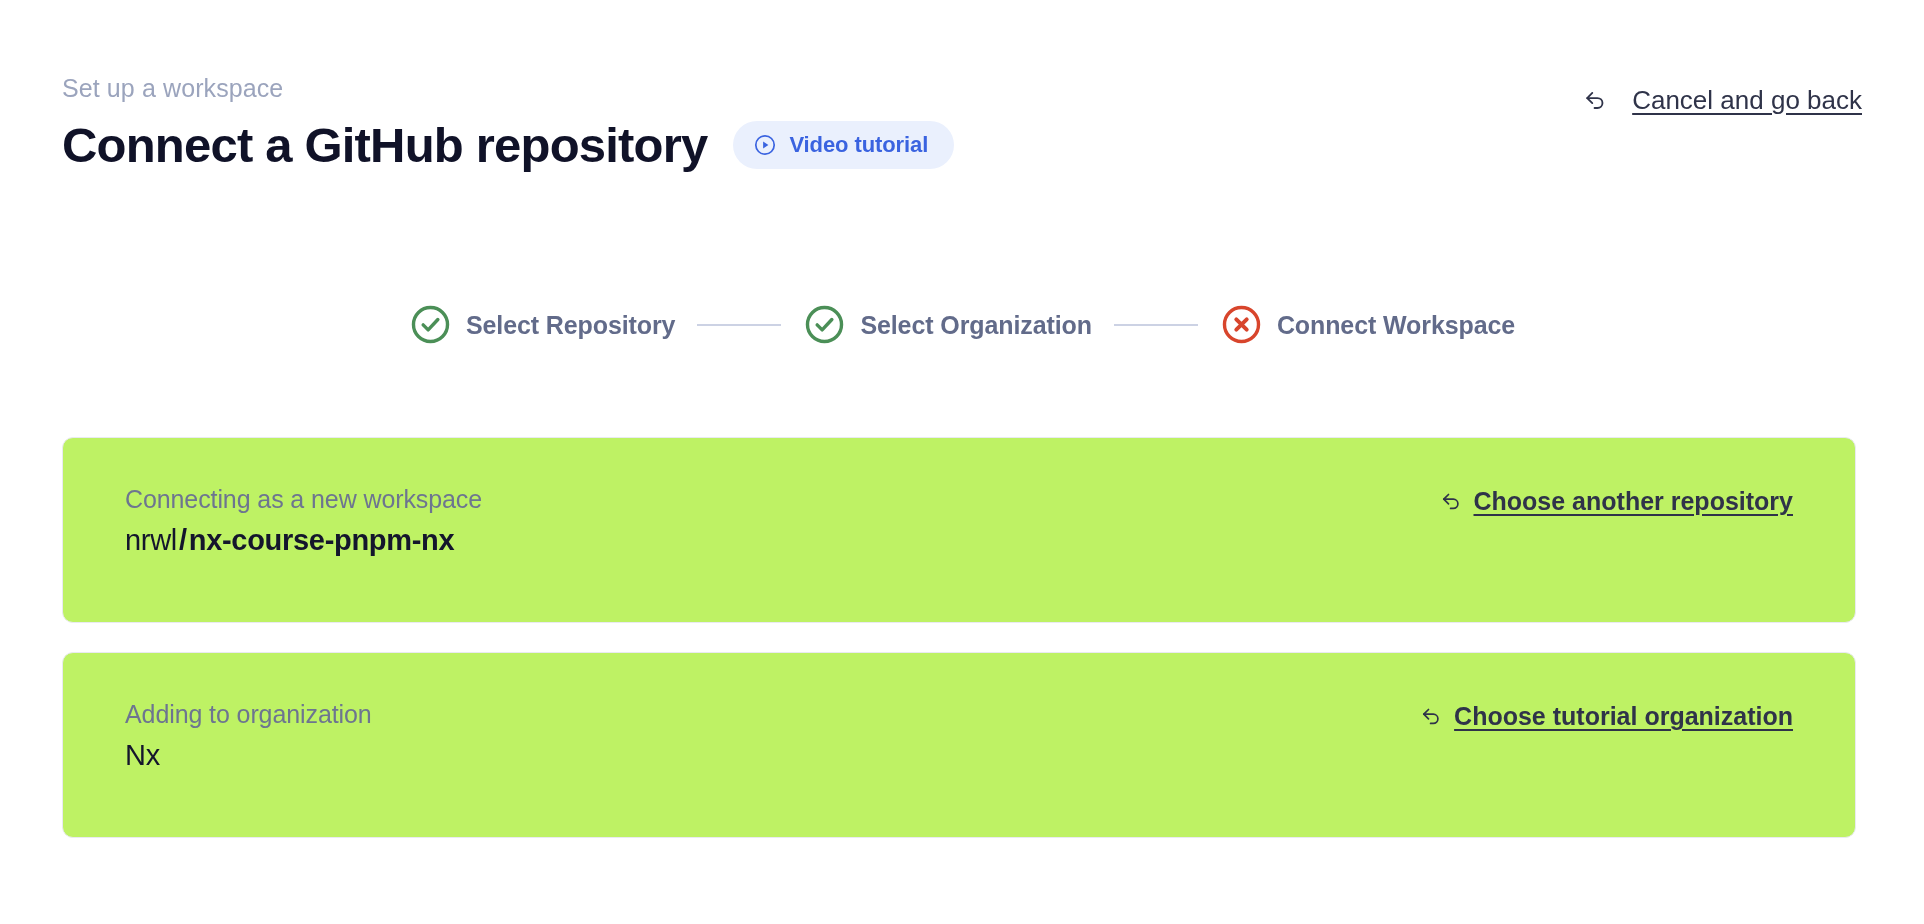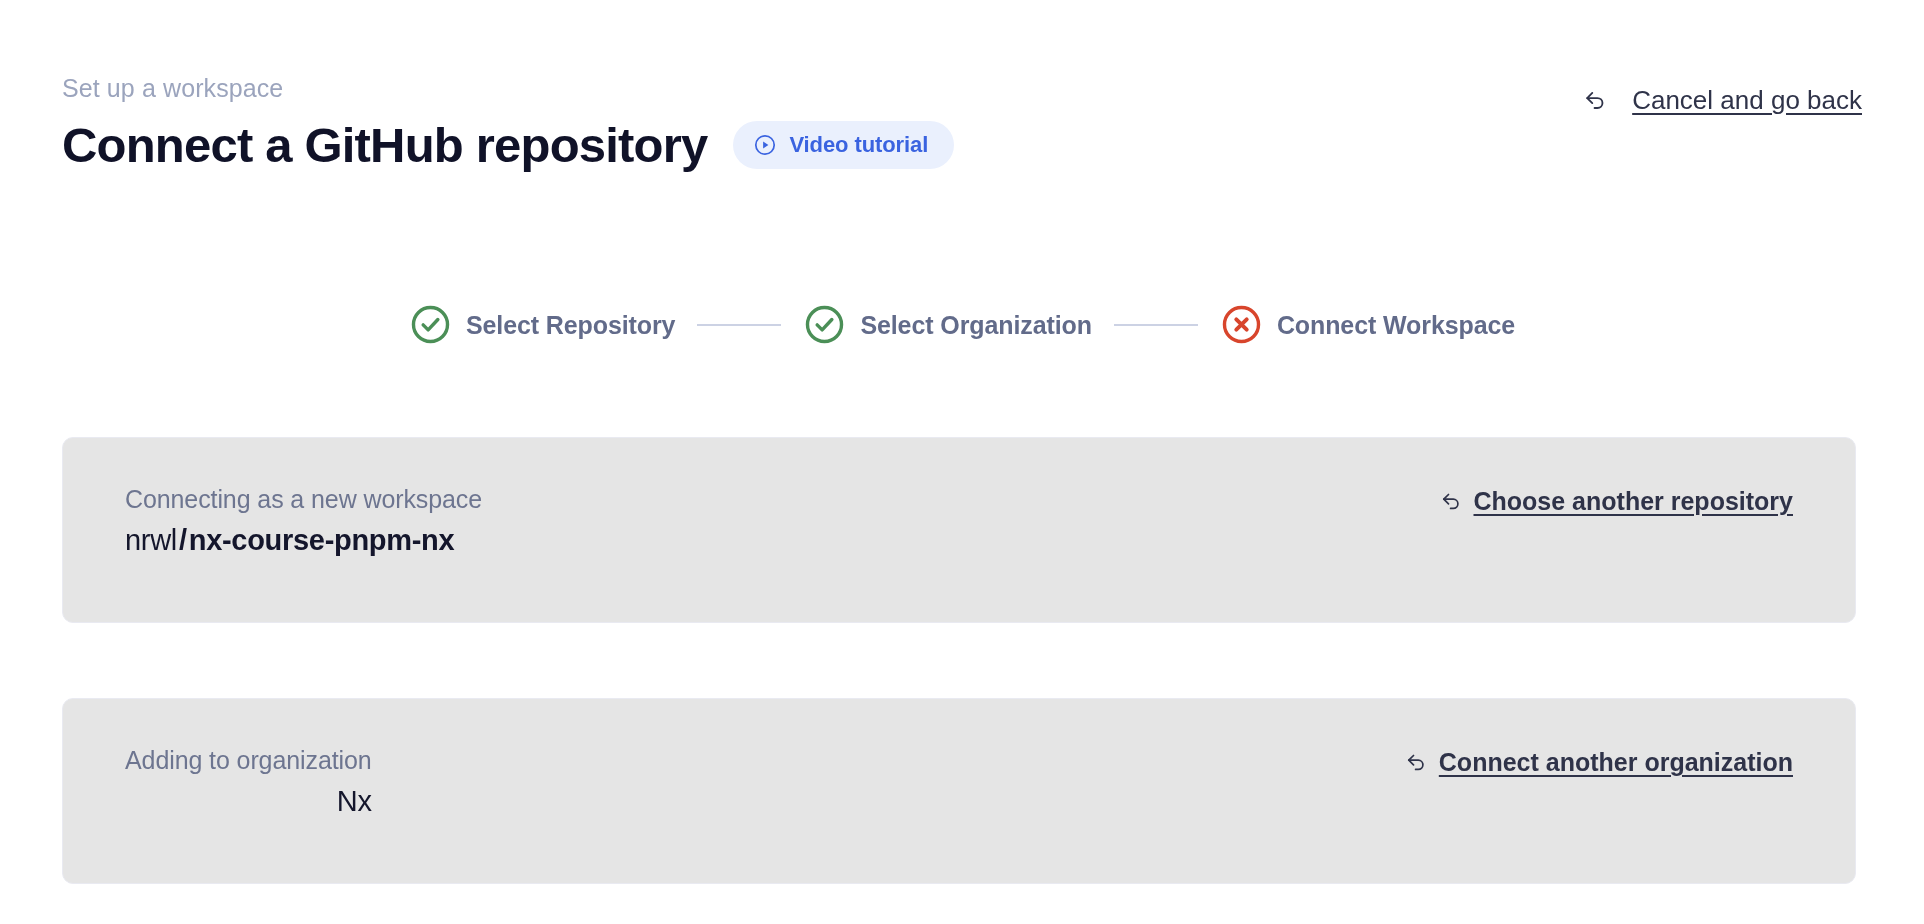--- a/index.html
+++ b/index.html
@@ -133,28 +133,28 @@
     background: #ccd2e4;
     margin: 0 22px;
     flex: 0 0 84px;
   }
 
   
   .card {
     position: absolute;
     left: 62px;
     width: 1794px;
-    background: #e5e5e5;
+    background: #bef264;
     border: 1.5px solid #e9eaf1;
     border-radius: 11px;
     padding: 46px 62px;
   }
 
   #card-repository { top: 437px; height: 186px; }
-  #card-organization { top: 698px; height: 186px; text-align: right; }
+  #card-organization { top: 652px; height: 186px; }
 
   .card-inner {
     display: flex;
     align-items: flex-start;
     justify-content: space-between;
     height: 100%;
   }
 
   .card-meta { display: flex; flex-direction: column; gap: 8px; }
 
@@ -297,18 +297,18 @@
         <div class="card-value plain">Nx</div>
       </div>
 
       <a class="card-action" href="#">
         <span>
           <svg class="undo-icon-sm" viewBox="0 0 24 24" fill="none" aria-hidden="true">
             <path d="M9.5 5.5 L4.8 10.2 L9.5 14.9" stroke="#2f3349" stroke-width="1.7" stroke-linecap="round" stroke-linejoin="round"></path>
             <path d="M4.8 10.2 H14.3 a4.6 4.6 0 0 1 0 9.2 H11.6" stroke="#2f3349" stroke-width="1.7" stroke-linecap="round" stroke-linejoin="round"></path>
           </svg>
         </span>
-        <span class="link-text">Connect another organization</span>
+        <span class="link-text">Choose tutorial organization</span>
       </a>
     </div>
   </section>
 
 </div>
 
 </body></html>

